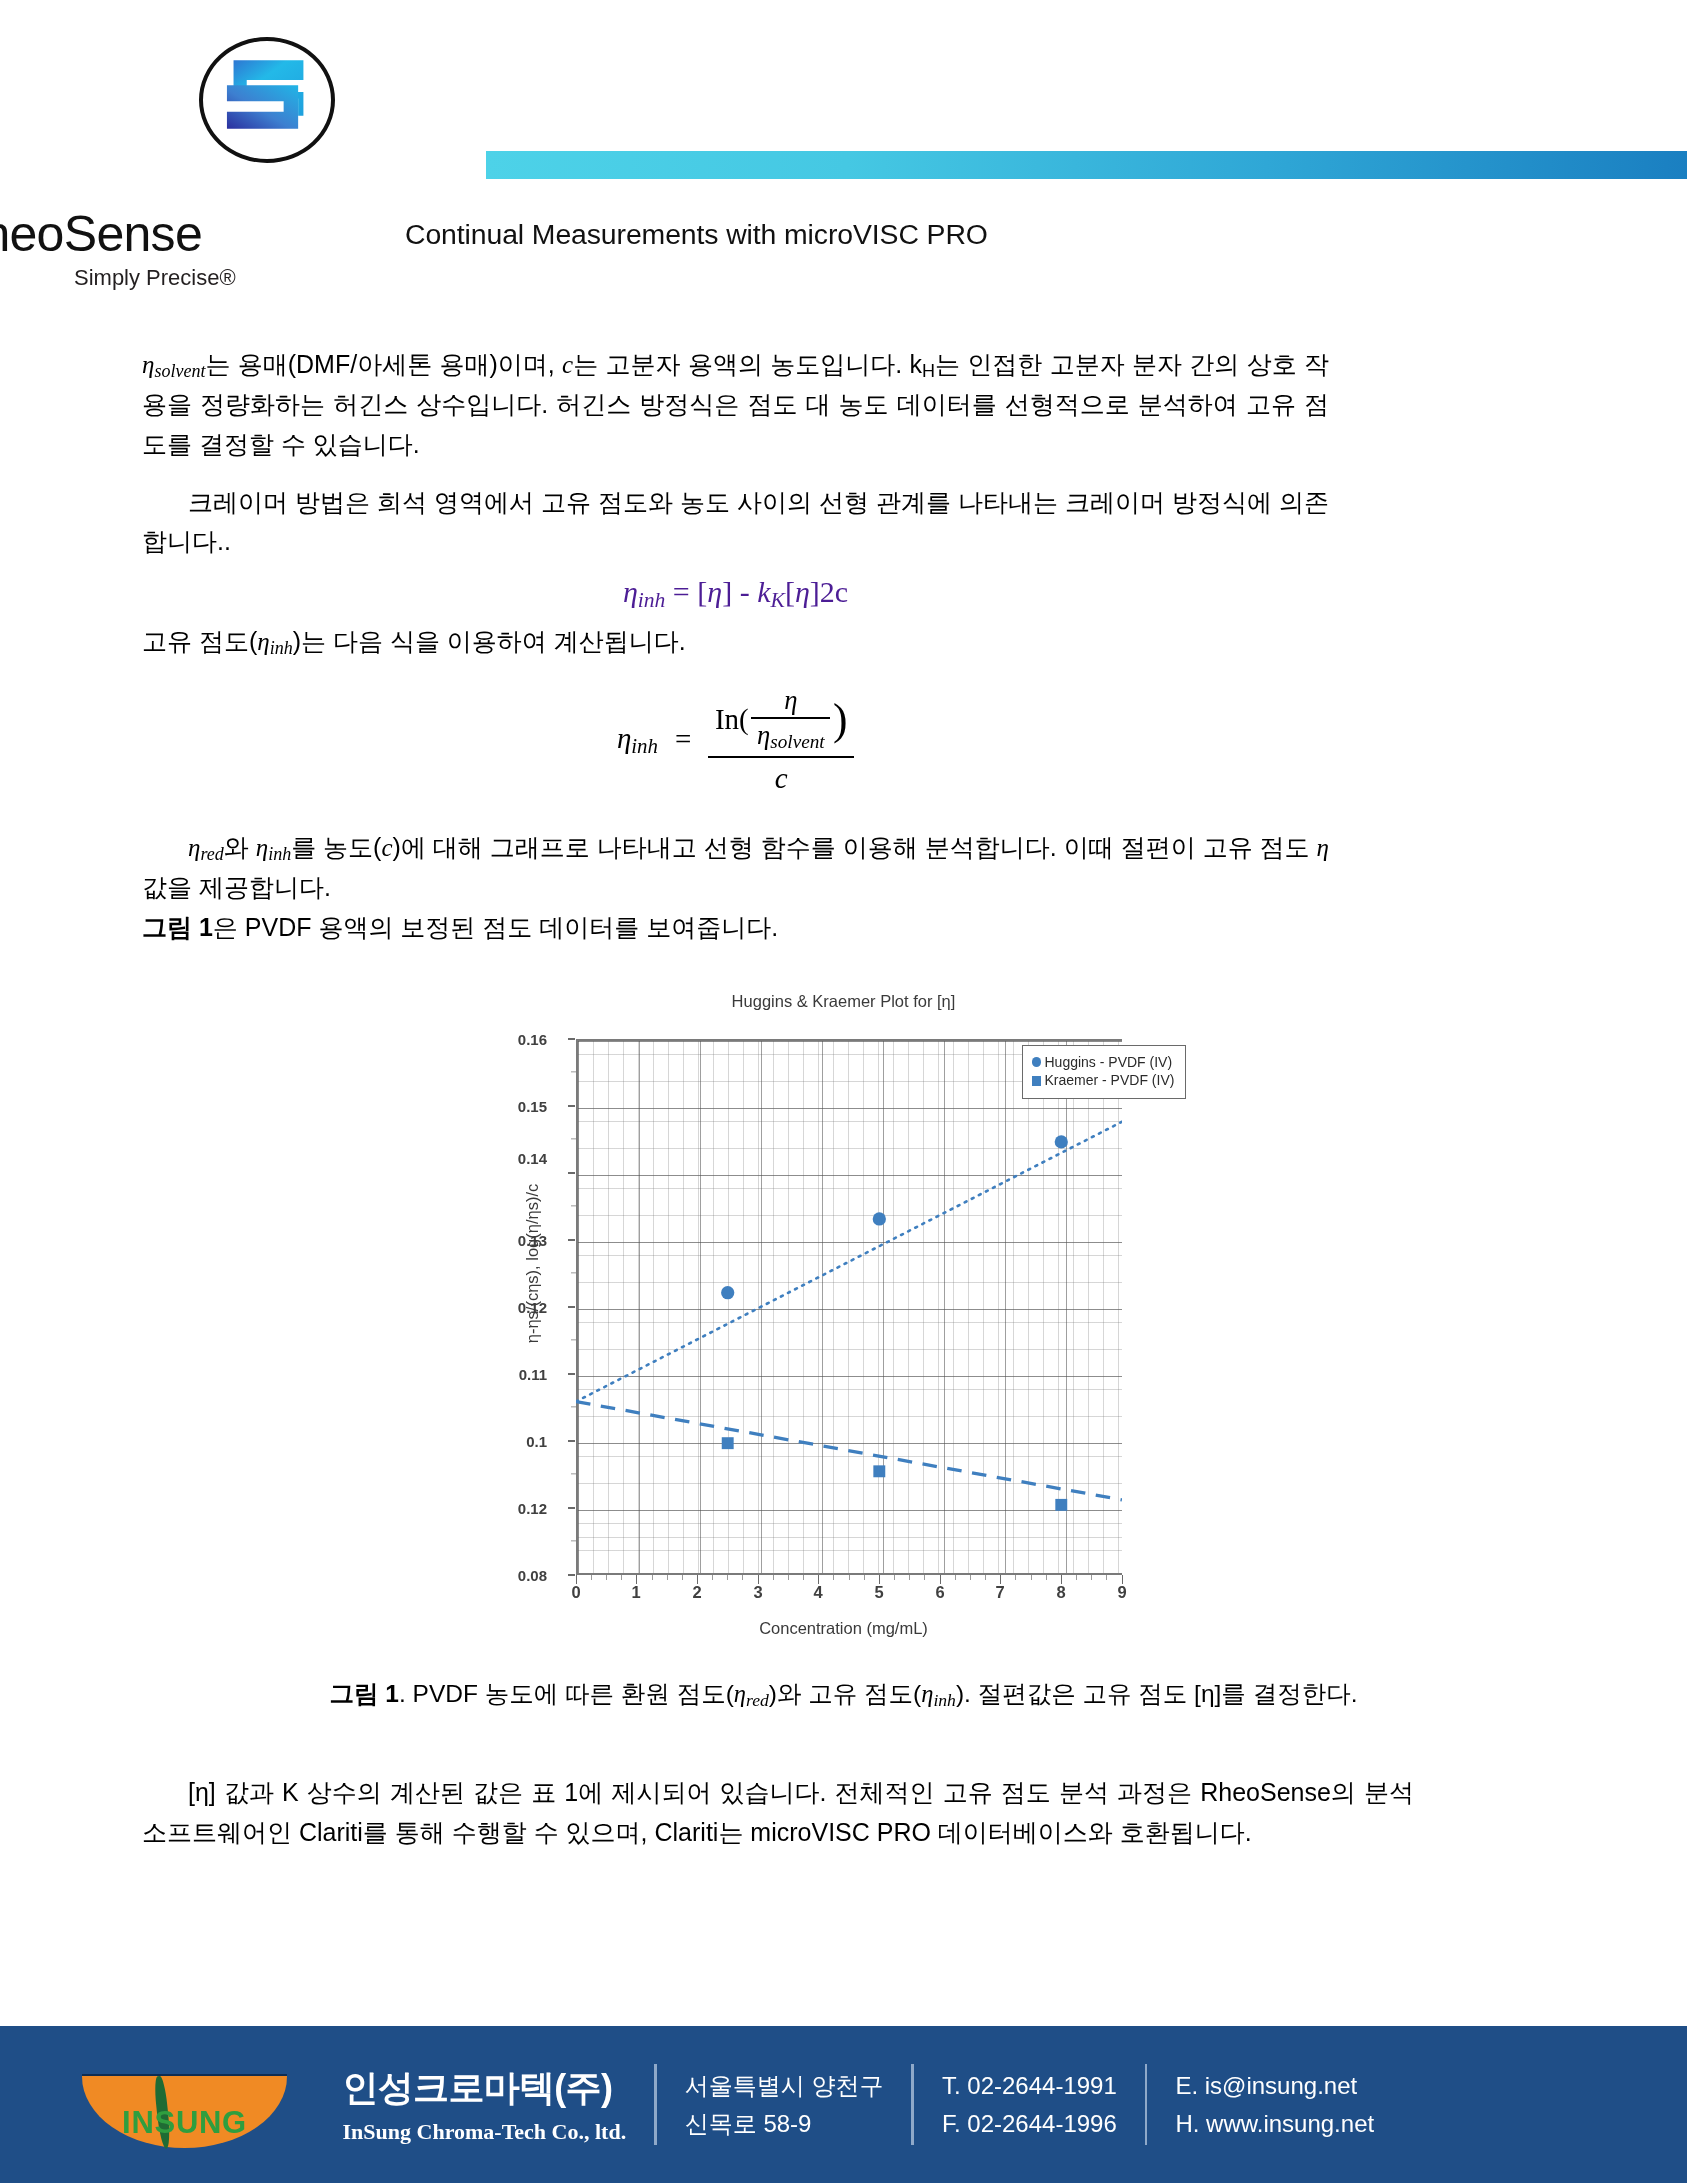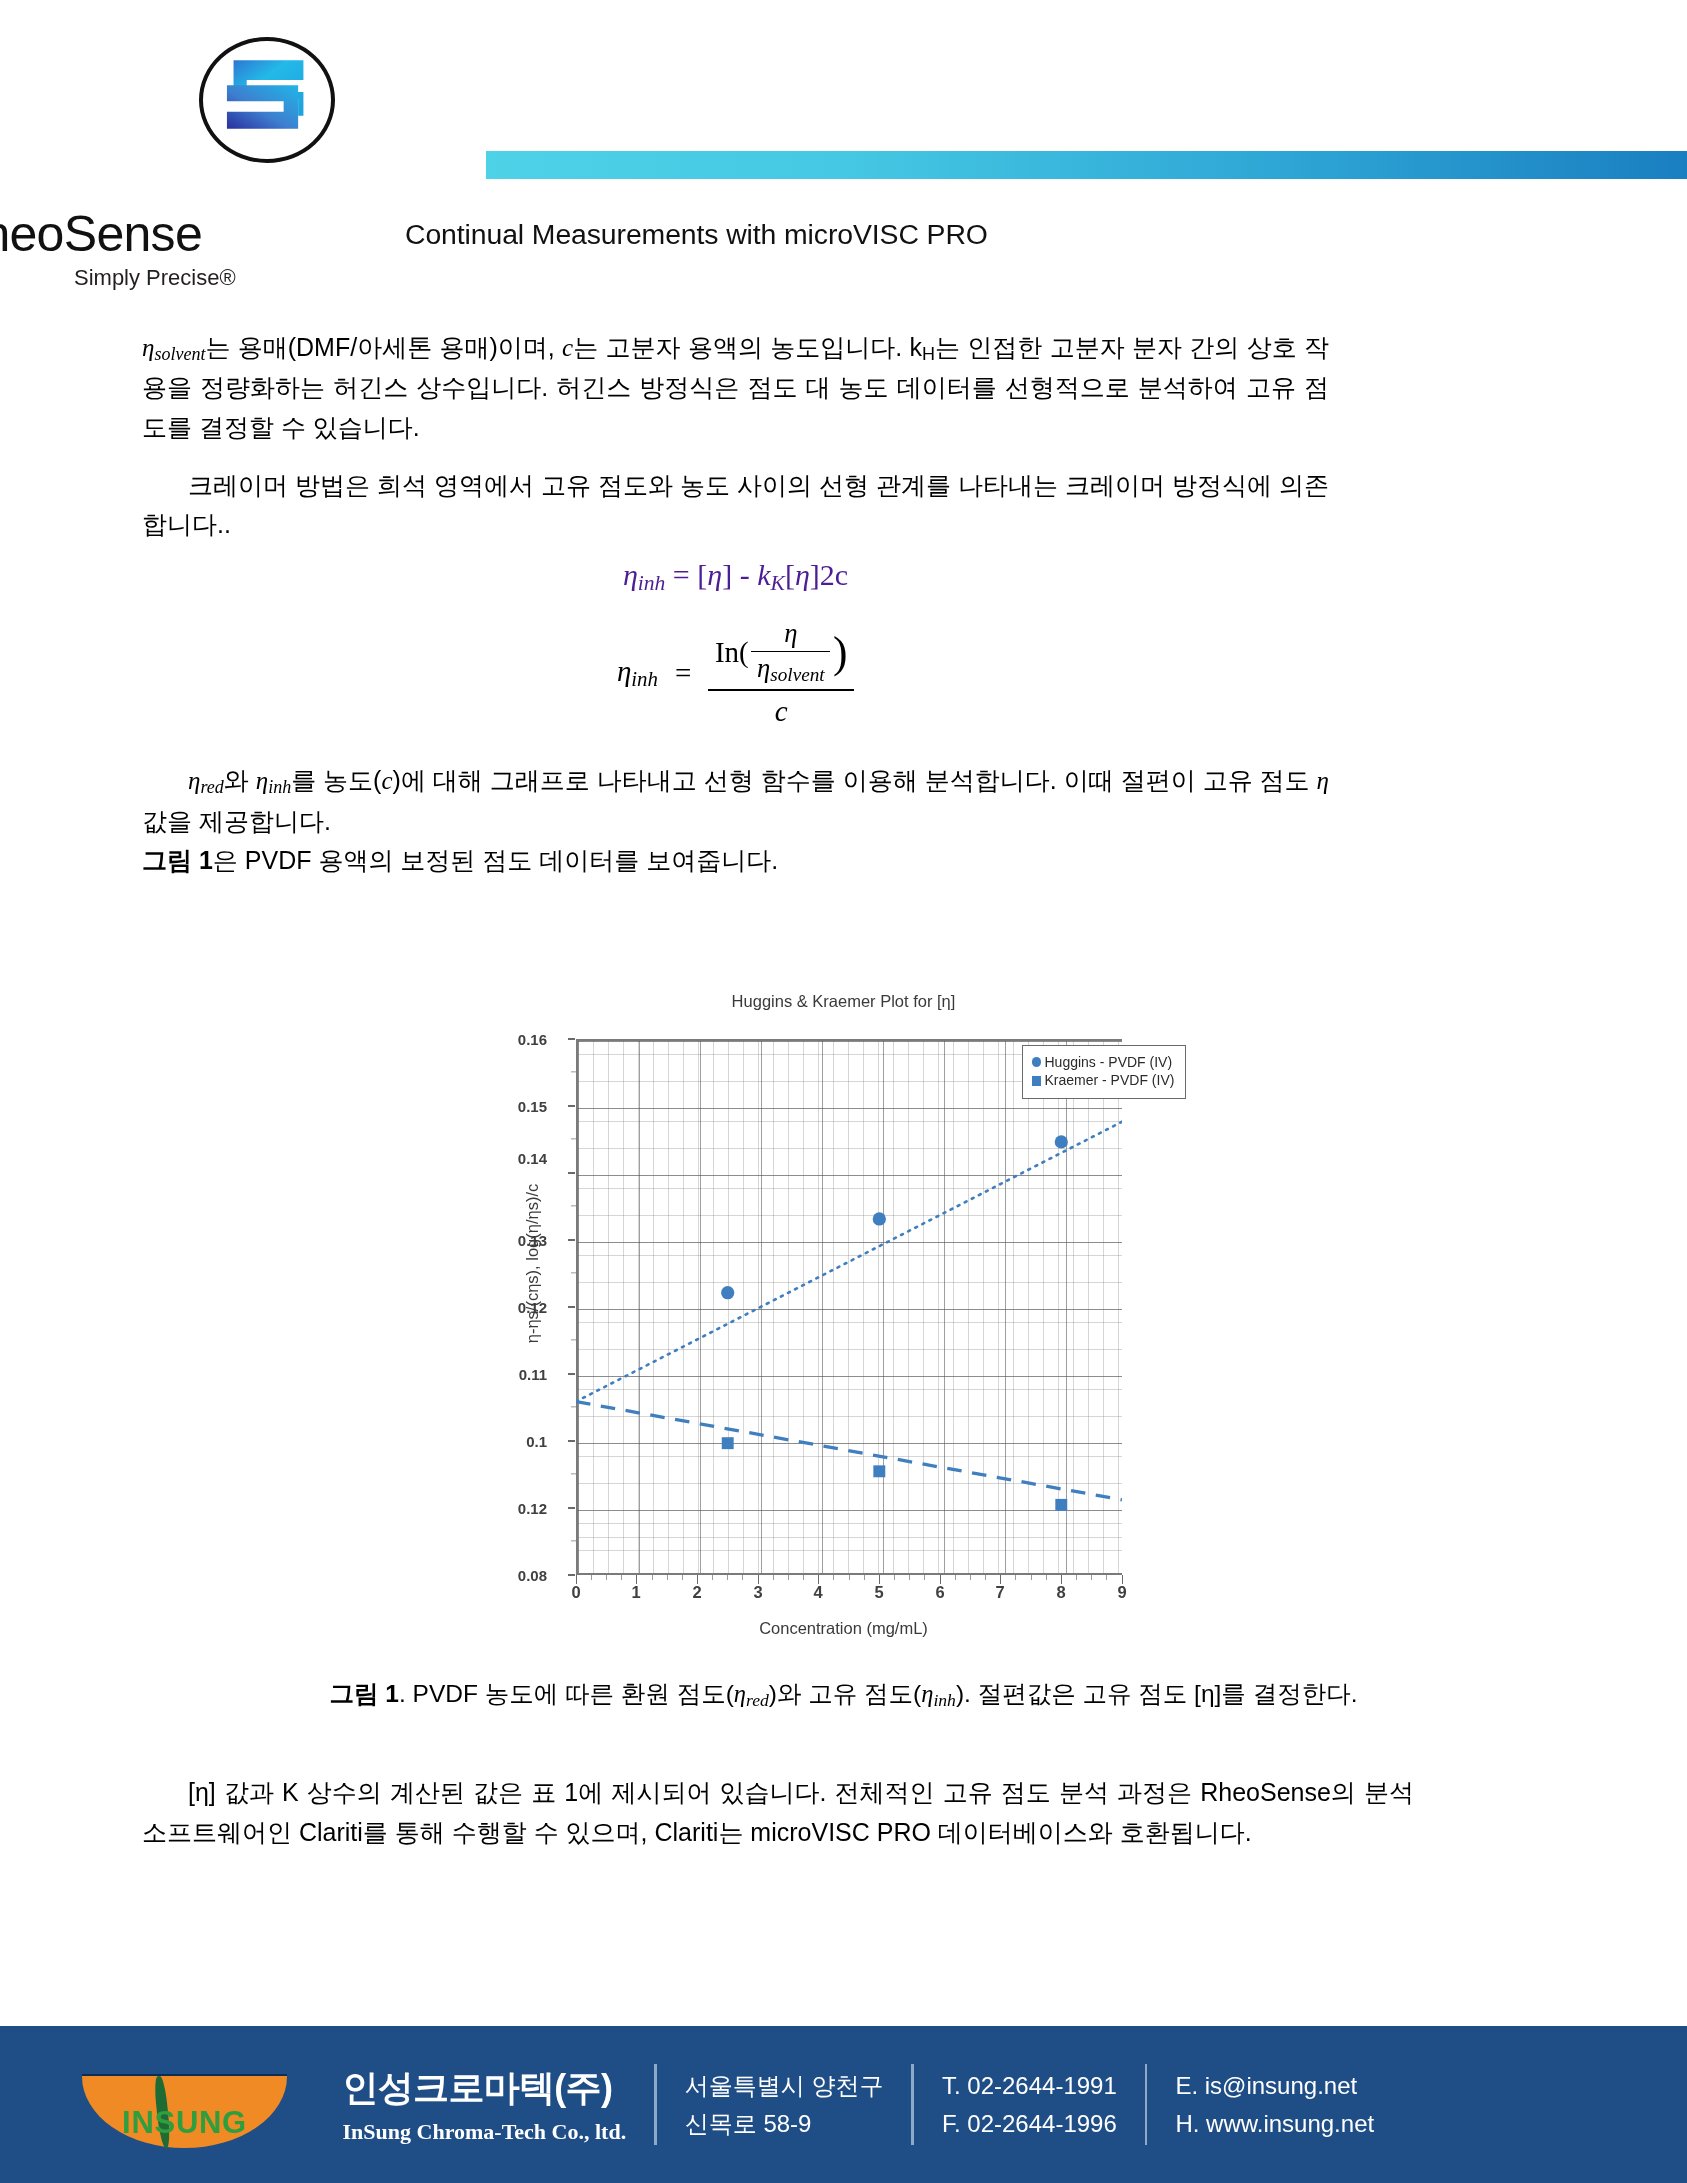--- a/index.html
+++ b/index.html
@@ -36,21 +36,21 @@
     position:absolute; left:486px; top:151px; width:1201px; height:28.4px;
     background:linear-gradient(to right, #4dd2e8 0%, #45c8e3 30%, #2fa7d6 65%, #1a7fc1 100%);
   }
 
   .header-title {
     position:absolute; left:405px; top:218px;
     font-size:28.4px; color:#111; white-space:nowrap; letter-spacing:-0.1px;
   }
 
   
-  .content { position:absolute; left:0; top:328px; width:1471px; }
+  .content { position:absolute; left:0; top:345px; width:1471px; }
 
   p.para {
     margin:0;
     padding:0 142px 0 142px;
     font-size:25px;
     line-height:1.58;
     color:#000;
     text-align:justify;
     text-justify:inter-word;
   }
@@ -224,20 +224,21 @@
   <p class="para indent">크레이머 방법은 희석 영역에서 고유 점도와 농도 사이의 선형 관계를 나타내는 크레이머 방정식에 의존합니다..</p>
 
   <div class="eq1">
     <i>η</i><i class="sub">inh</i>
     <span>=</span>
     <span>[</span><i>η</i><span>]</span>
     <span>-</span>
     <i>k</i><i class="sub">K</i><span>[</span><i>η</i><span>]2c</span>
   </div>
 
+  <p class="para"><span>고유 점도(</span><span class="ml">η</span><span class="ml sub">inh</span><span>)는 다음 식을 이용하여 계산됩니다.</span></p>
 
   <div class="eq2">
     <span class="lhs"><i>η</i><i class="sub">inh</i></span>
     <span class="eqs">=</span>
     <span class="frac">
       <span class="num">
         <span>In(</span>
         <span class="innerfrac">
           <span class="n">η</span>
           <span class="b"></span>

